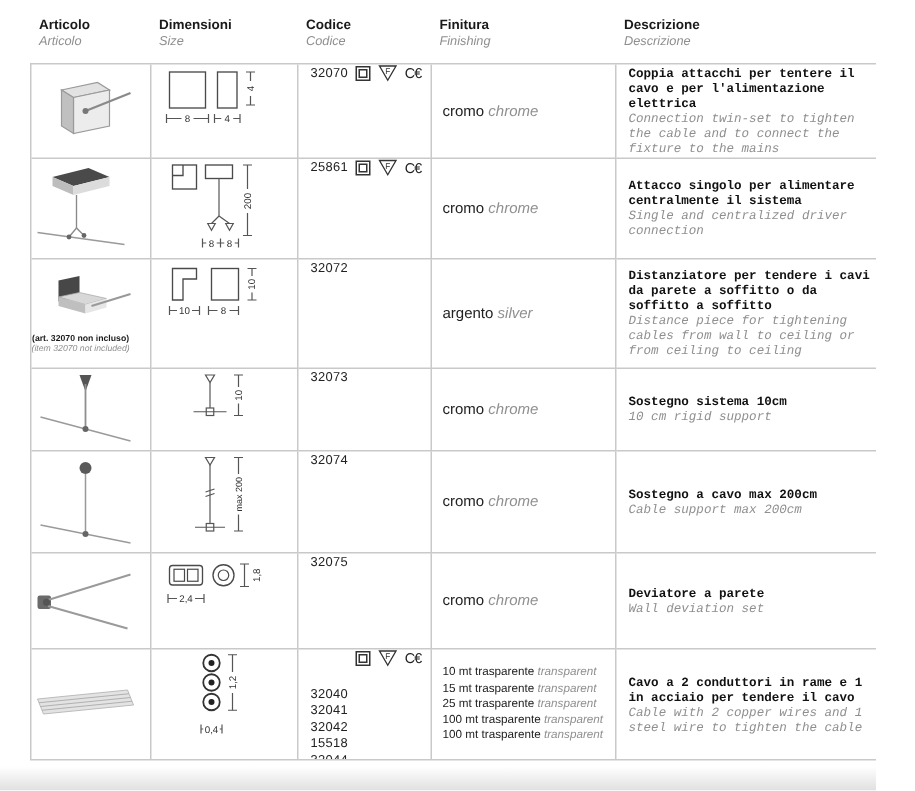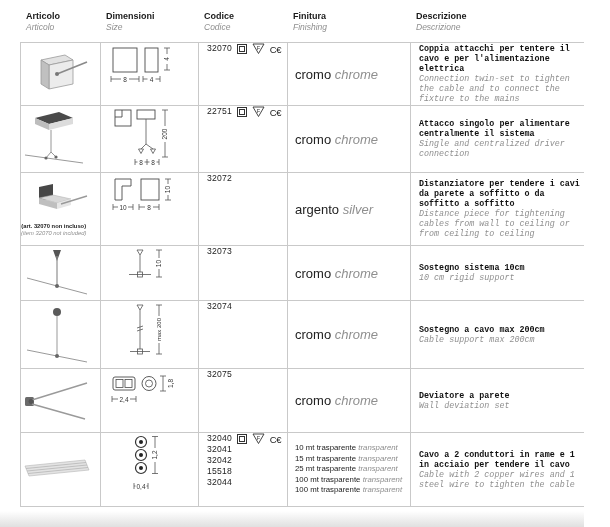--- a/index.html
+++ b/index.html
@@ -32,26 +32,26 @@
     border-right:1px solid var(--border);border-bottom:1px solid var(--border);
     box-sizing:border-box;overflow:hidden;display:flex;align-items:flex-start;justify-content:center;
   }
   .c:nth-child(5n){border-right:none;font-family:Liberation Mono, monospace;}
   .c:nth-child(n+31){border-bottom:none;}
   .c-art{flex-direction:column;}
   .c-code{justify-content:flex-start;padding:0 6px 0 8px;gap:4px;}
   .c-fin,.c-desc{flex-direction:column;align-items:flex-start;justify-content:center;padding-left:7px;padding-right:4px;}
   .c-desc{padding-left:8px;padding-right:8px;}
   .code-txt{font-size:8.6px;color:#222;letter-spacing:.2px;line-height:11px;}
-  .codes-stack{display:flex;flex-direction:column;}
+  .codes-stack{display:flex;flex-direction:column;margin-top:24px;}
   .icon-group{display:flex;align-items:center;gap:5px;margin-left:auto;}
   .sq-outer{width:8px;height:8px;border:1px solid #333;display:flex;align-items:center;justify-content:center;}
   .sq-inner{width:4px;height:4px;border:1px solid #333;}
   .ce-txt{font-size:9.5px;color:#222;letter-spacing:-.5px;}
-  .fin-line{font-size:13px;line-height:11px;white-space:nowrap;}
+  .fin-line{font-size:10px;line-height:11px;white-space:nowrap;}
   .fin-multi .fin-line{font-size:7.8px;line-height:10.5px;}
   .fin-it{color:#222;}
   .fin-en{font-style:italic;color:var(--muted);}
   .desc-it{font-size:8.4px;font-weight:bold;line-height:10px;color:#111;}
   .desc-en{font-size:8.4px;font-style:italic;line-height:10px;color:var(--muted);}
   .art-note{text-align:center;margin-top:1px;}
   .note-it{font-size:5.8px;font-weight:bold;line-height:7px;white-space:nowrap;}
   .note-en{font-size:5.8px;font-style:italic;color:var(--muted);line-height:7px;white-space:nowrap;}
   svg{display:block;}
   svg text{font-family:"Liberation Sans",sans-serif;fill:#333;}
@@ -172,21 +172,21 @@
         <line x1="40" y1="53" x2="40" y2="59" stroke="#555" stroke-width="0.8"></line>
         <line x1="52" y1="53" x2="52" y2="59" stroke="#555" stroke-width="0.8"></line>
         <line x1="28" y1="56" x2="52" y2="56" stroke="#555" stroke-width="0.8"></line>
         <rect x="30.5" y="51.5" width="7" height="8" fill="#fff"></rect>
         <text class="dl" x="34" y="58.5" text-anchor="middle">8</text>
         <rect x="42.5" y="51.5" width="7" height="8" fill="#fff"></rect>
         <text class="dl" x="46" y="58.5" text-anchor="middle">8</text>
       </svg>
     </div>
     <div class="c c-code">
-      <span class="code-txt">22751</span>
+      <span class="code-txt">25861</span>
       <span class="icon-group">
         <span class="sq-outer">
             <span class="sq-inner"></span>
           </span>
         <svg width="13" height="12" viewBox="0 0 13 12">
           <polygon points="1,1 12,1 6.5,10.5" fill="none" stroke="#333" stroke-width="0.9"></polygon>
           <text x="6.5" y="6.5" text-anchor="middle" style="font-size:5.5px">F</text>
         </svg>
         <span class="ce-txt">C€</span>
       </span>

